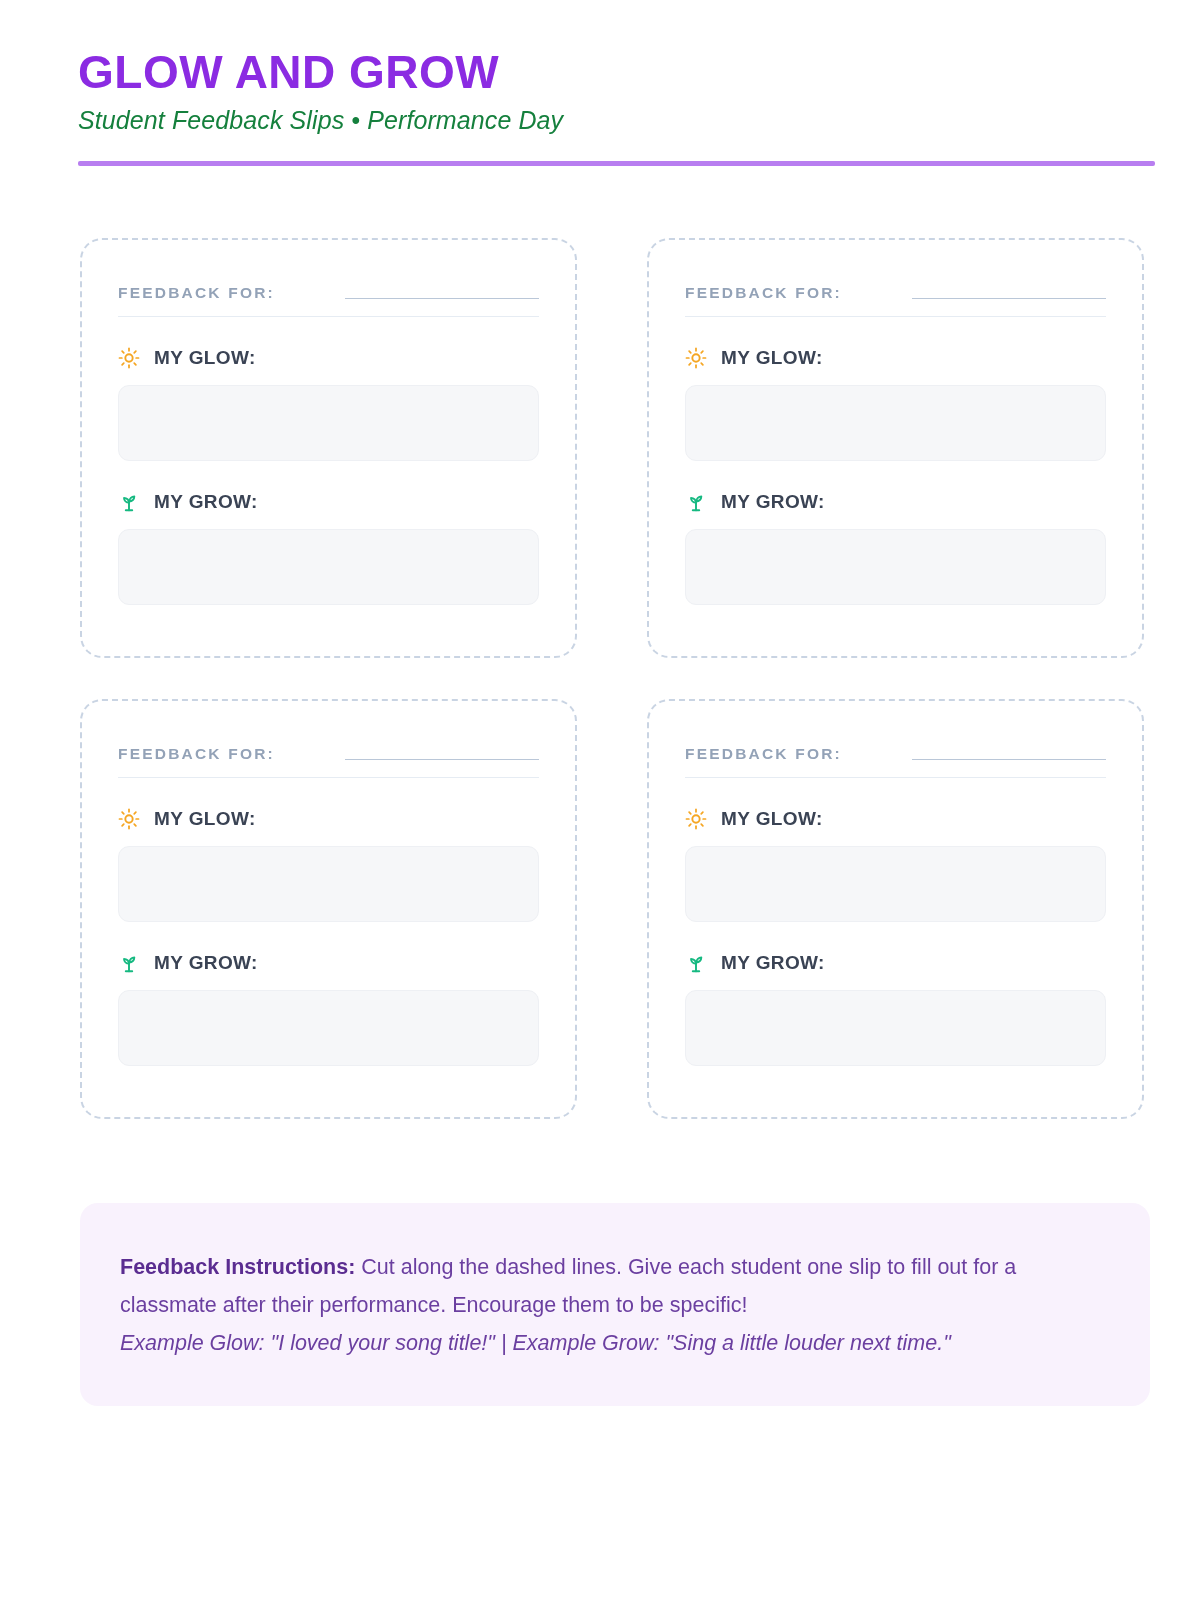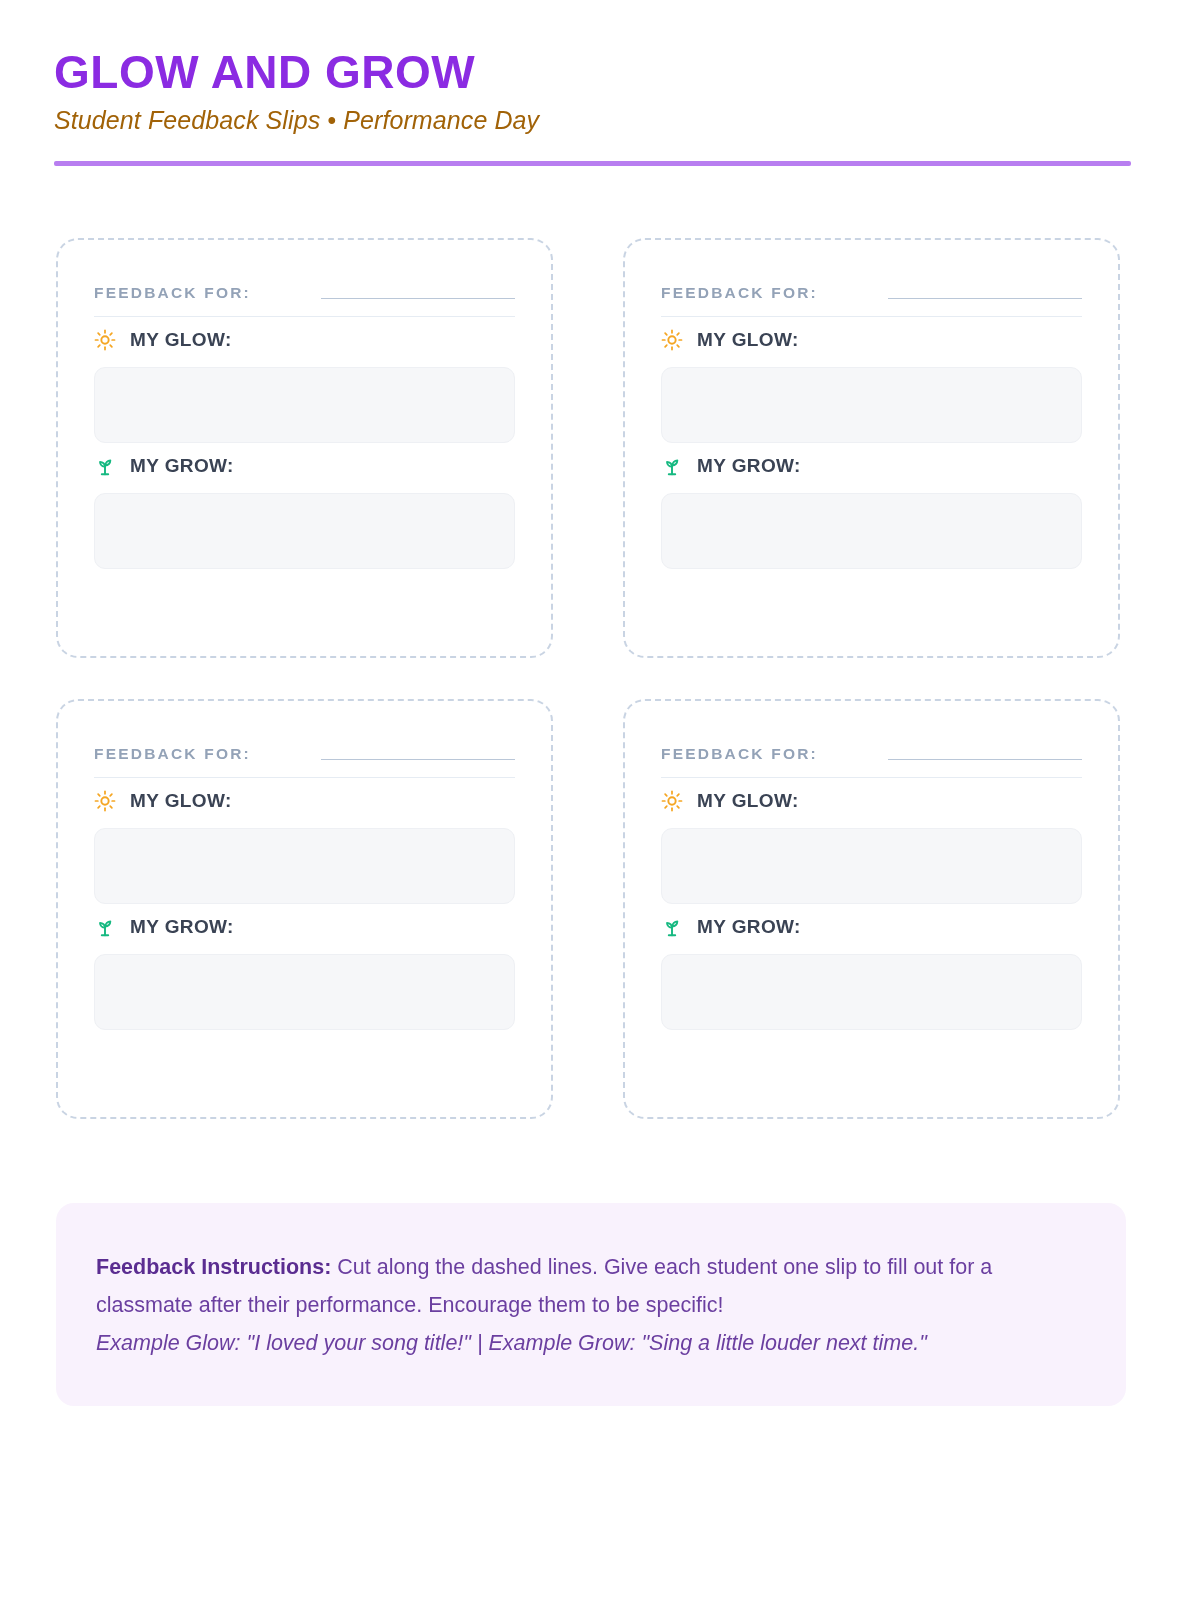--- a/index.html
+++ b/index.html
@@ -12,42 +12,42 @@
 
   body {
     font-family: "Liberation Sans", sans-serif;
     color: #374151;
     -webkit-font-smoothing: antialiased;
   }
 
   .page {
     width: 1200px;
     height: 1556px;
-    padding: 48px 75px 0 48px;
+    padding: 48px 75px 0 72px;
     position: relative;
   }
 
   
   .header {
     padding-left: 6px;
   }
 
   .title {
     font-size: 46px;
     font-weight: bold;
     letter-spacing: 0.5px;
     color: #8B2BE2;
     line-height: 1.05;
   }
 
   .subtitle {
     margin-top: 10px;
     font-size: 25px;
     font-style: italic;
-    color: #a16207;
+    color: #15803d;
     letter-spacing: 0.1px;
   }
 
   .header-rule {
     margin-top: 26px;
     margin-left: 0;
     width: 1077px;
     height: 5px;
     background: #b87ef0;
     border-radius: 2px;
@@ -98,21 +98,21 @@
 
   .slip-divider {
     margin-top: 12px;
     height: 1px;
     width: 100%;
     background: #e6ecf3;
   }
 
   
   .prompt-block {
-    margin-top: 12px;
+    margin-top: 30px;
   }
 
   .prompt-head {
     display: flex;
     align-items: center;
     gap: 14px;
   }
 
   .icon {
     width: 22px;

